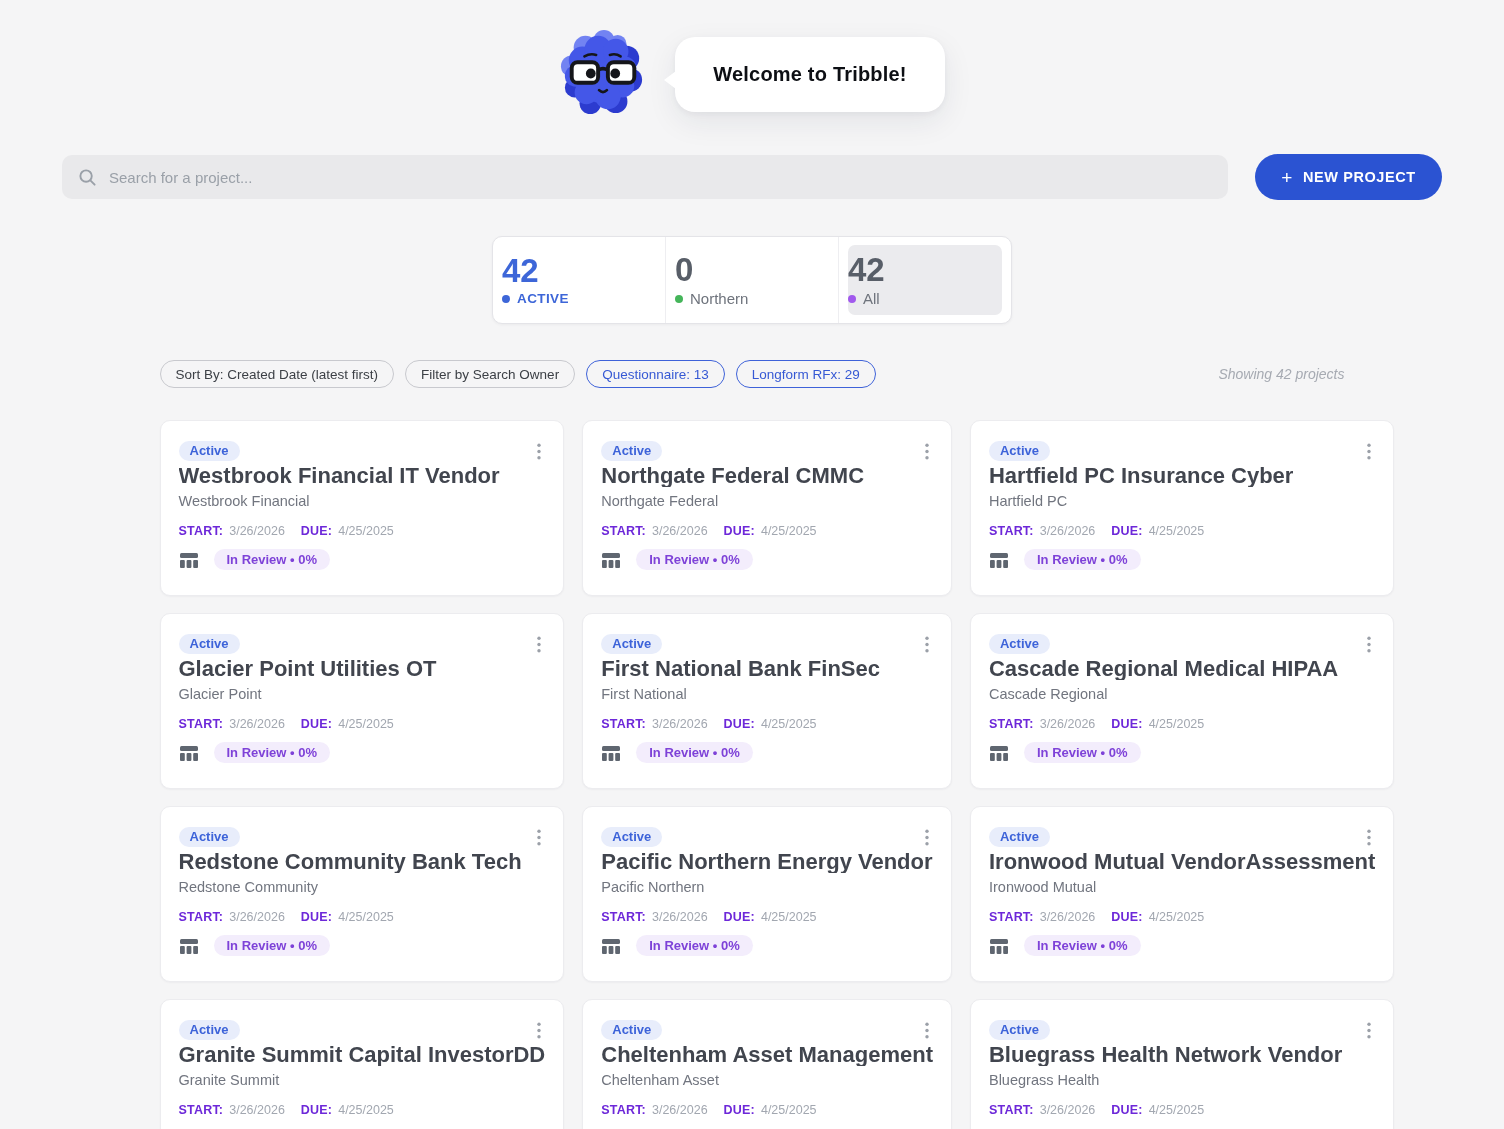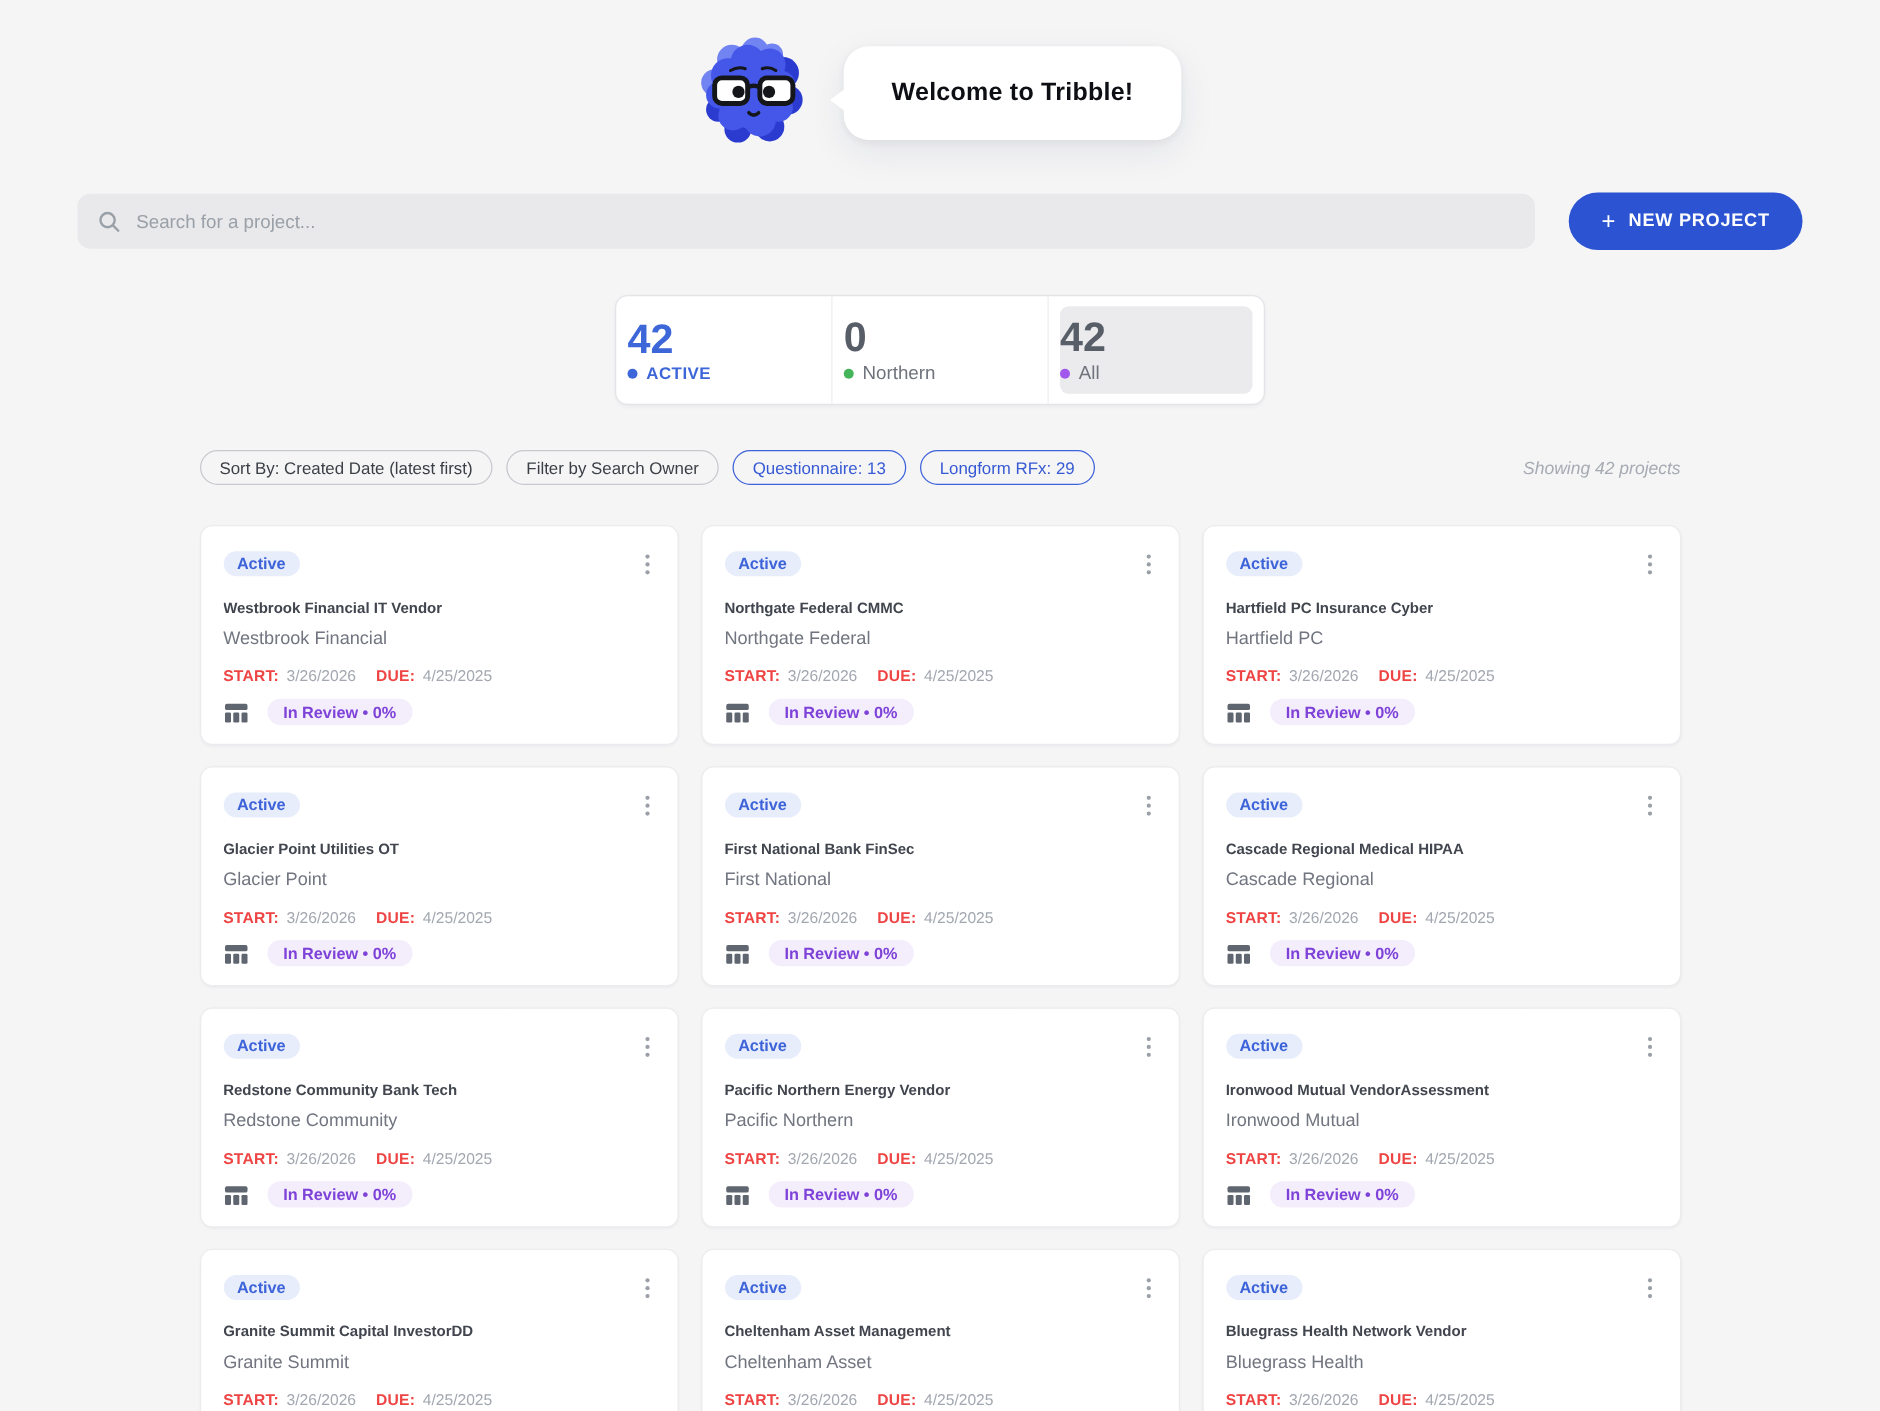--- a/index.html
+++ b/index.html
@@ -170,36 +170,36 @@
     font-weight: bold;
     border-radius: 10px;
     padding: 3px 11px;
     line-height: 14px;
   }
   .kebab {
     border: none; background: transparent; cursor: pointer;
     padding: 2px 4px; line-height: 0;
   }
   .card-title {
-    margin-top: 14px;
-    font-size: 12px;
+    margin-top: 4px;
+    font-size: 22px;
     font-weight: bold;
     color: #41454e;
     line-height: 22px;
     white-space: nowrap; overflow: hidden; text-overflow: ellipsis;
   }
   .card-subtitle { margin-top: 4px; font-size: 14.5px; color: #71757f; line-height: 20px; }
   .card-dates {
     margin-top: 12px;
     font-size: 12.5px;
     line-height: 16px;
     display: flex; gap: 6px; align-items: baseline;
     color: #a2a7b0;
   }
-  .date-label { color: #ef4444; font-weight: bold; letter-spacing: 0.2px; }
+  .date-label { color: #6d28d9; font-weight: bold; letter-spacing: 0.2px; }
   .date-value { color: #a2a7b0; margin-right: 10px; }
   .card-bottom { margin-top: 10px; display: flex; align-items: center; gap: 15px; }
   .badge-review {
     background: #f3edfc;
     color: #7e42d8;
     font-size: 13px;
     font-weight: bold;
     border-radius: 11px;
     padding: 4px 13px;
     line-height: 13px;

